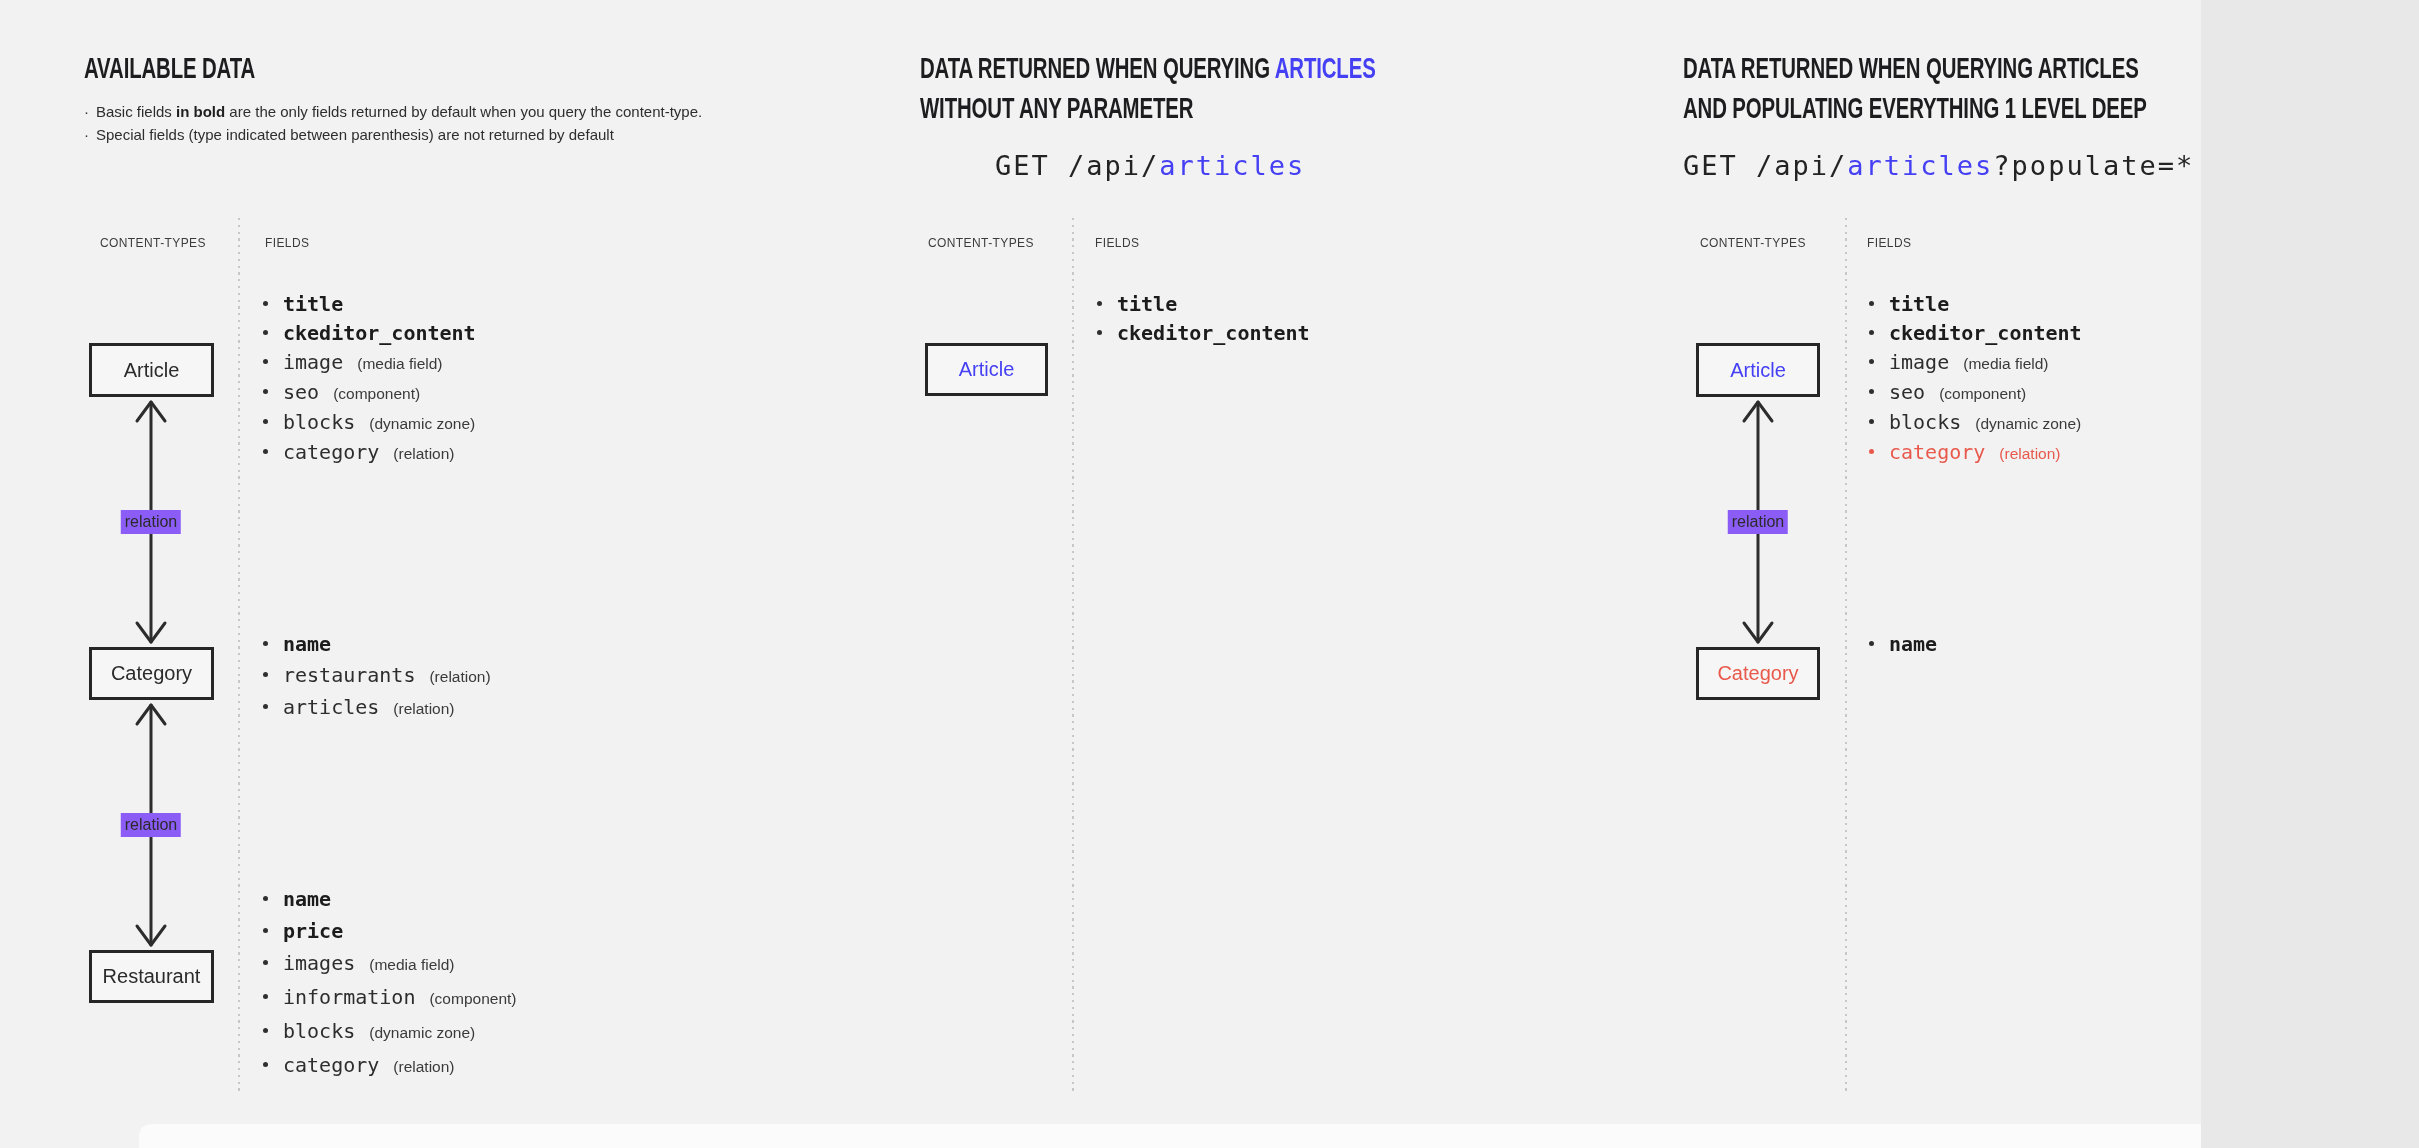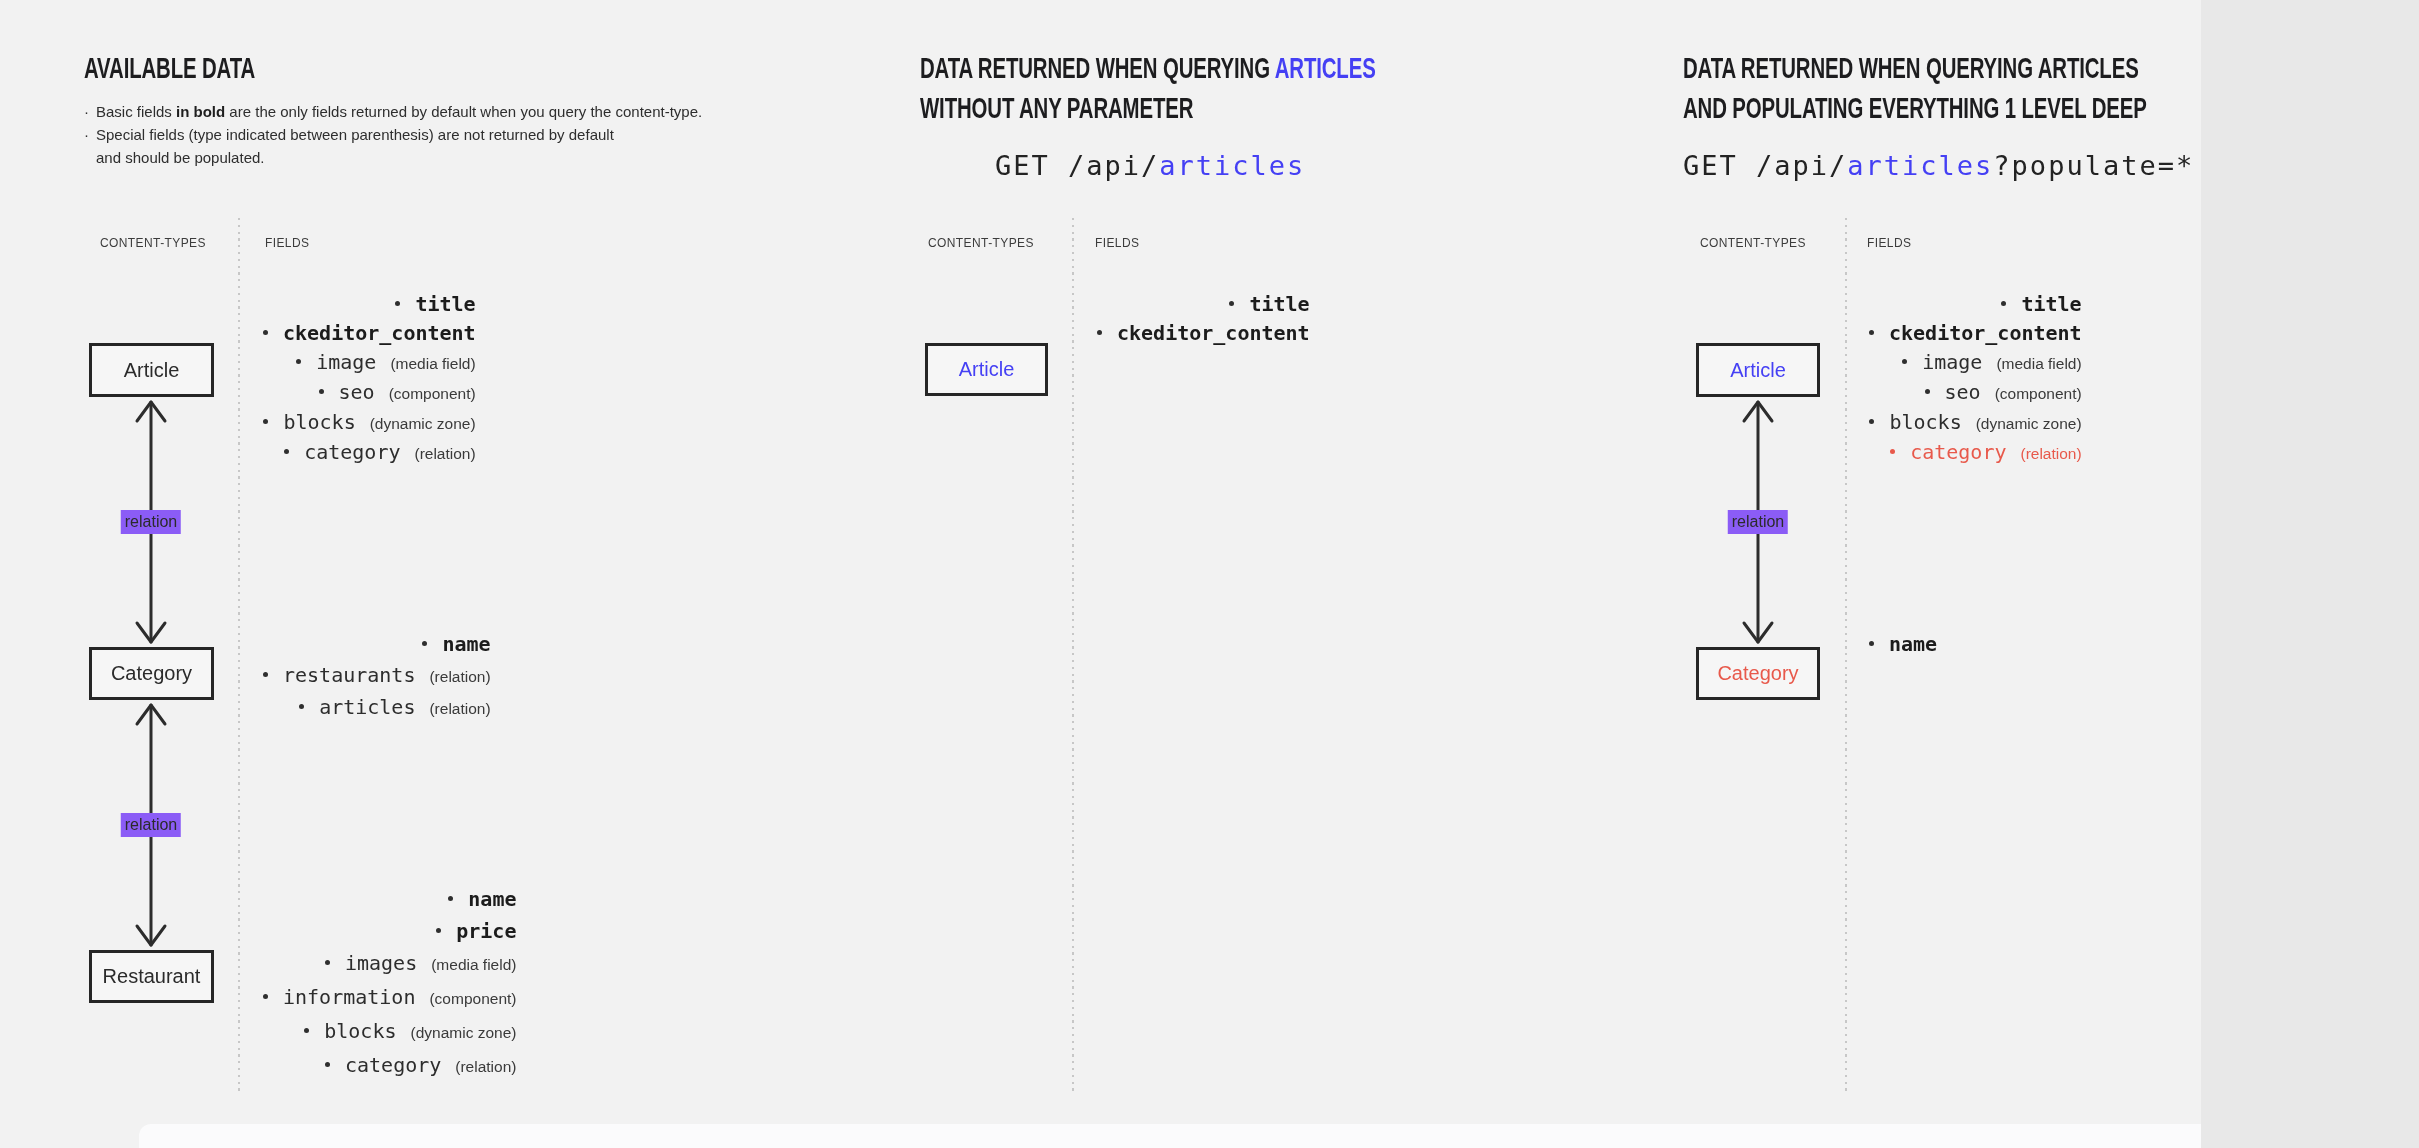--- a/index.html
+++ b/index.html
@@ -27,21 +27,21 @@
   
   .entity{border:3px solid #262626;background:#f6f6f6;box-sizing:border-box;
           display:flex;align-items:center;justify-content:center;
           font-size:20px;color:#2b2b2b;}
   .entity.blue{color:#4540f4;}
   .entity.red{color:#e8594b;}
 
   
   .flist{list-style:none;margin:0;padding:0;font-family:"DejaVu Sans Mono",monospace;
          font-size:20px;color:#2d2d2d;white-space:nowrap;}
-  .flist li{line-height:29px;text-align:right;}
+  .flist li{line-height:29px;}
   .flist.lh31 li{line-height:31px;}
   .flist.lh32 li{line-height:32px;}
   .flist li::before{content:"";display:inline-block;width:5px;height:5px;border-radius:50%;
                     background:#2f2f2f;margin:0 15px 4px 0;vertical-align:middle;}
   .fname{font-family:"DejaVu Sans Mono",monospace;}
   .fname.b{font-weight:700;color:#1c1c1c;}
   .ftype{font-family:"Liberation Sans",sans-serif;font-size:15.5px;color:#3a3a3a;margin-left:14px;}
   .ftype:empty{display:none;}
   .red-item .fname,.red-item .ftype{color:#e8594b;}
   .red-item::before{background:#e8594b !important;}
@@ -62,21 +62,20 @@
 </head>
 <body>
 
 <div id="canvas">
 
   <div class="abs col-title" style="left:84px;top:48px;">AVAILABLE DATA</div>
 
   <div class="abs notes" style="left:84px;top:100px;">
     <div class="note-line bulleted"><span>Basic fields </span><span class="note-b">in bold</span><span> are the only fields returned by default when you query the content-type.</span></div>
     <div class="note-line bulleted">Special fields (type indicated between parenthesis) are not returned by default</div>
-    <div class="note-line">and should be populated.</div>
   </div>
 
   <div class="abs kicker" style="left:100px;top:236px;">CONTENT-TYPES</div>
   <div class="abs kicker" style="left:265px;top:236px;">FIELDS</div>
 
   <div class="abs dotted" style="left:238px;top:218px;height:876px;"></div>
 
   <div class="abs entity" style="left:89px;top:343px;width:125px;height:54px;">
     <span>Article</span>
   </div>

